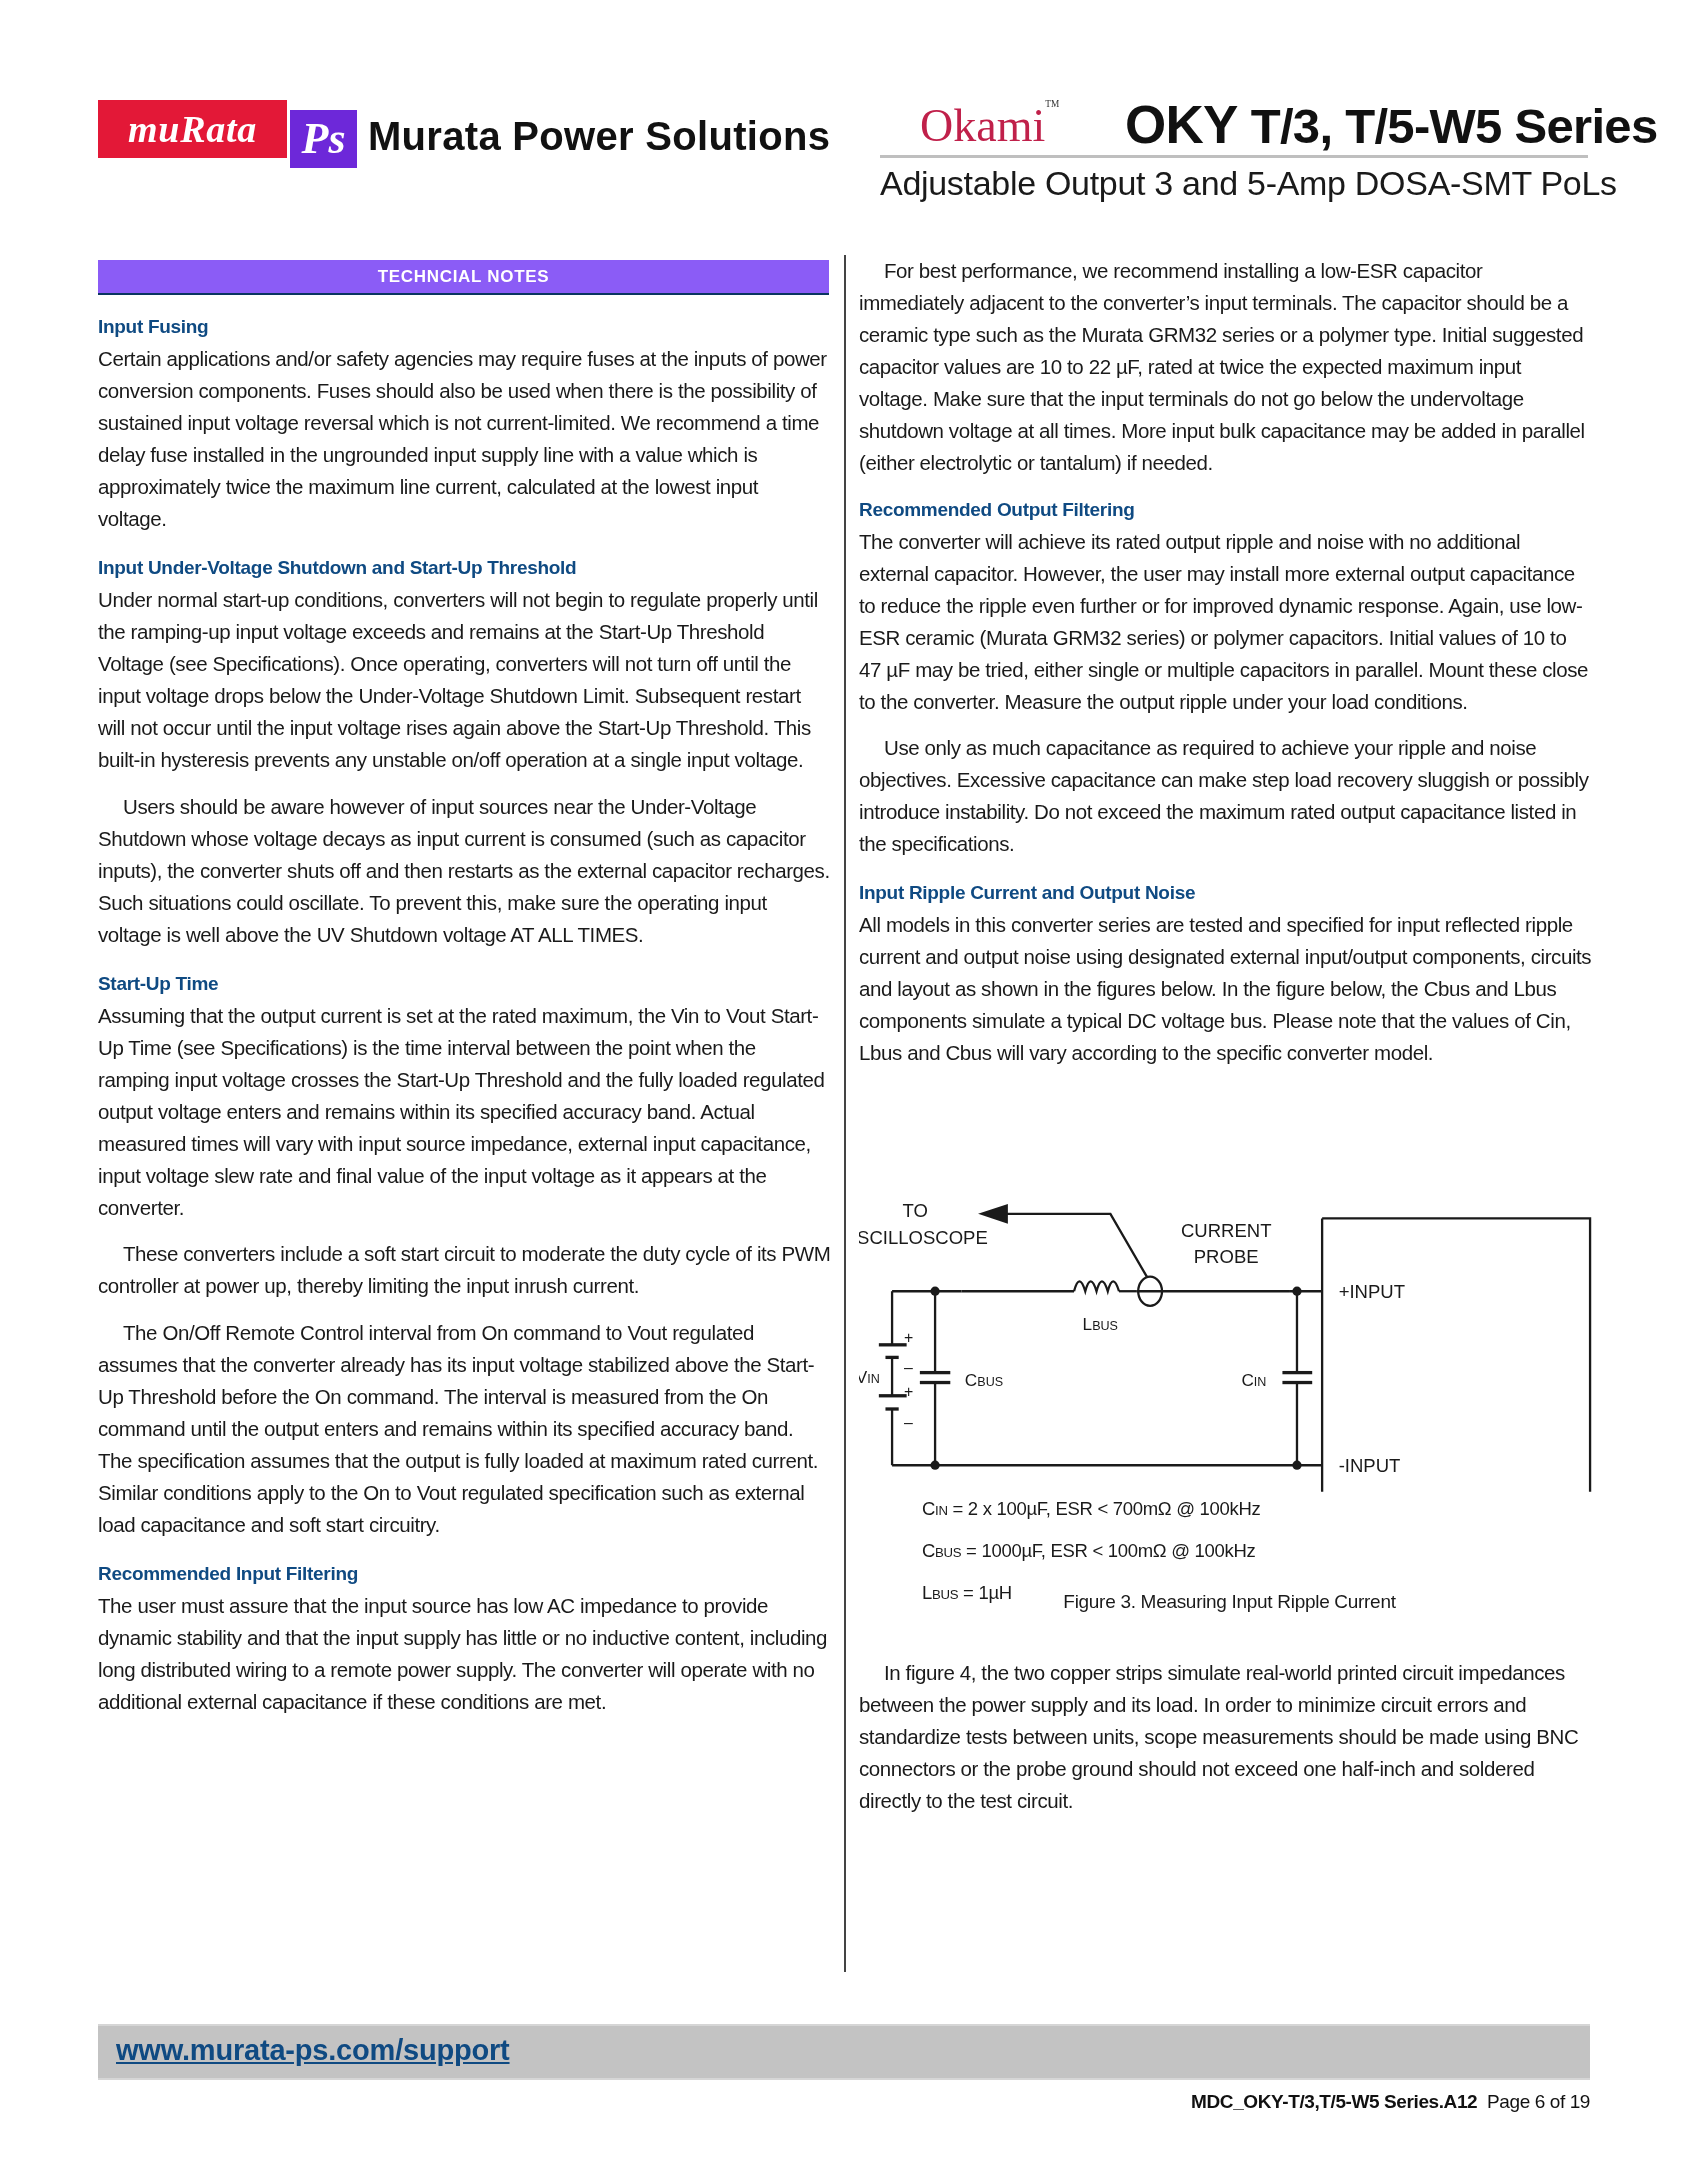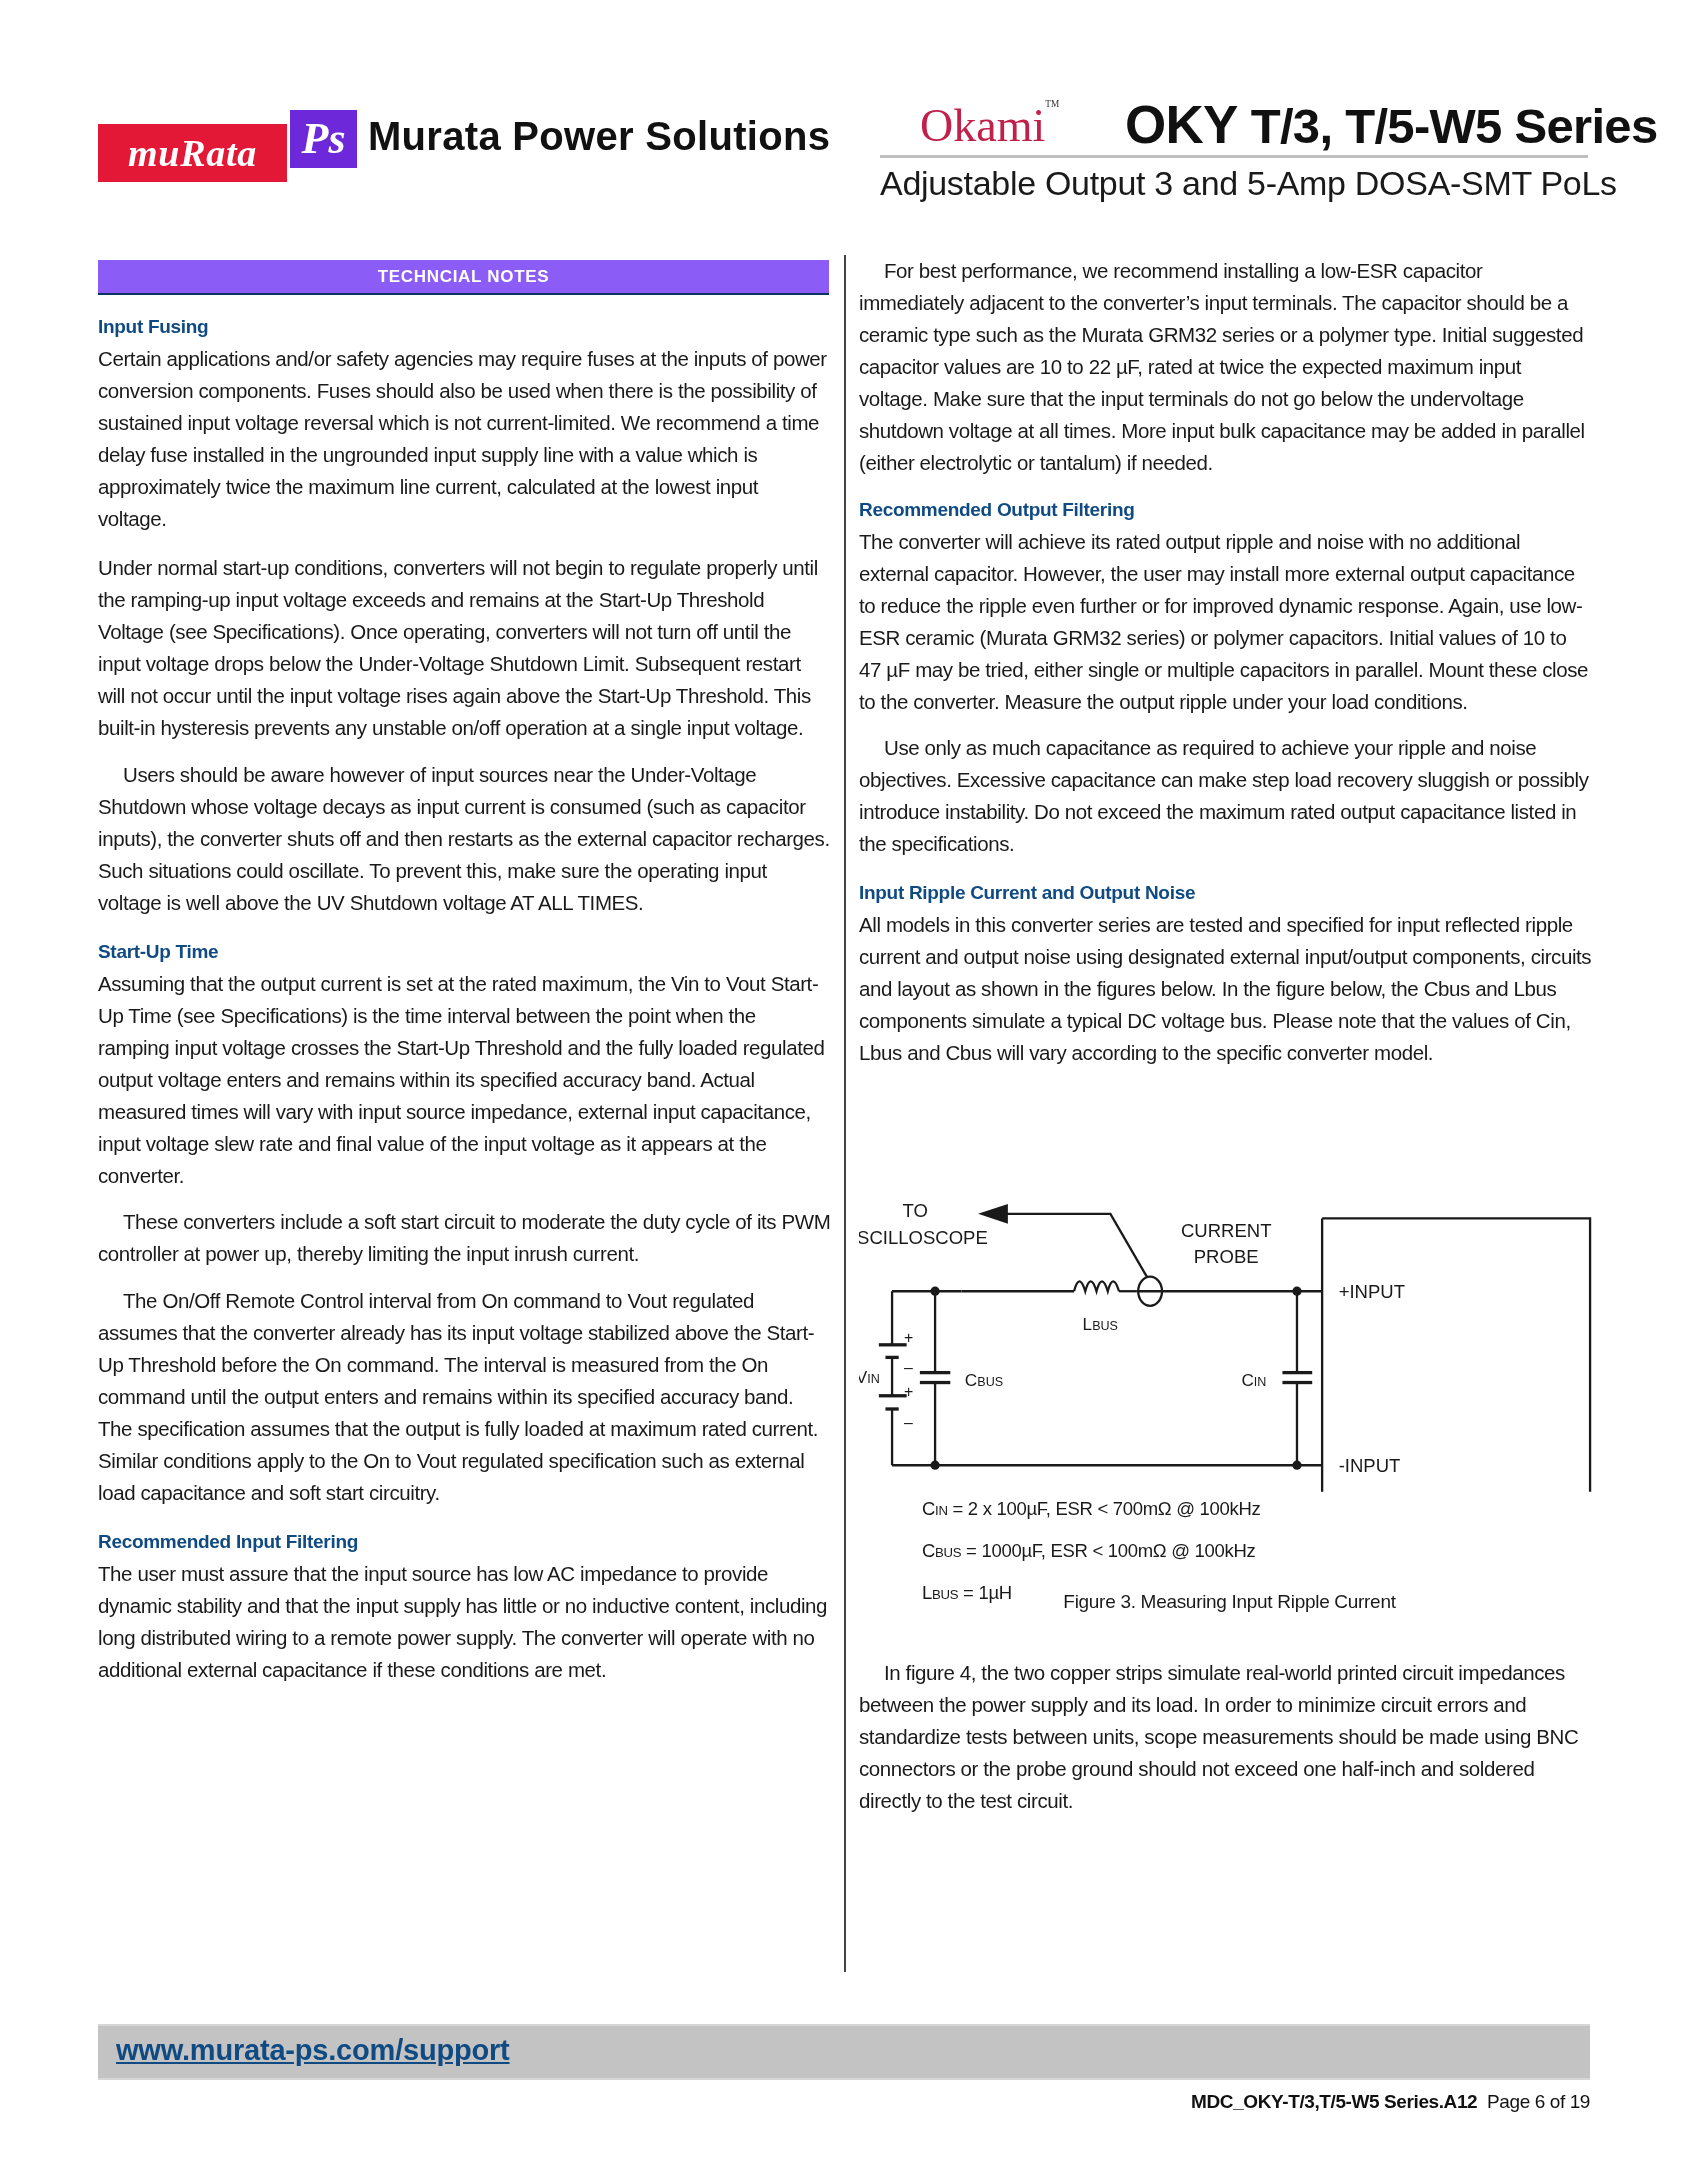--- a/index.html
+++ b/index.html
@@ -1,21 +1,21 @@
 <!DOCTYPE html>
 <html style="font-size:10.6px"><head>
 <meta charset="utf-8">
 <style>
   html, body { margin: 0; padding: 0; background: #ffffff; }
   body { width: 1687px; height: 2183px; position: relative; overflow: hidden;
          font-family: "Liberation Sans", sans-serif; color: #1a1a1a; }
   .abs { position: absolute; }
 
   
-  .logo-red { left: 98px; top: 124px; width: 189px; height: 58px; background: #e31837;
+  .logo-red { left: 98px; top: 100px; width: 189px; height: 58px; background: #e31837;
               color: #fff; font-family: "Liberation Serif", serif; font-style: italic; font-weight: bold;
               font-size: 38px; line-height: 58px; text-align: center; letter-spacing: 0.7px; }
   .logo-blue { left: 290px; top: 110px; width: 67px; height: 58px; background: #6d28d9;
                color: #fff; font-family: "Liberation Serif", serif; font-style: italic; font-weight: bold;
                font-size: 44px; line-height: 58px; text-align: center; }
   .brand { left: 368px; top: 114px; font-size: 40px; font-weight: bold; color: #111; letter-spacing: 0.3px; }
 
   
   .okami { left: 920px; top: 99px; font-family: "Liberation Serif", serif; font-size: 46px; color: #c0204a; }
   .okami sup { font-size: 9.3px; color: #333; vertical-align: top; }
@@ -72,20 +72,21 @@
 <div class="abs banner">TECHNCIAL NOTES</div>
 
 <div class="abs col-divider"></div>
 
 <div class="col col-left">
   <div class="sec">
     <h3>Input Fusing</h3>
     <p>Certain applications and/or safety agencies may require fuses at the inputs of power conversion components. Fuses should also be used when there is the possibility of sustained input voltage reversal which is not current-limited. We recommend a time delay fuse installed in the ungrounded input supply line with a value which is approximately twice the maximum line current, calculated at the lowest input voltage.</p>
   </div>
   <div class="sec">
+    <h3>Input Under-Voltage Shutdown and Start-Up Threshold</h3>
     <p>Under normal start-up conditions, converters will not begin to regulate properly until the ramping-up input voltage exceeds and remains at the Start-Up Threshold Voltage (see Specifications). Once operating, converters will not turn off until the input voltage drops below the Under-Voltage Shutdown Limit. Subsequent restart will not occur until the input voltage rises again above the Start-Up Threshold. This built-in hysteresis prevents any unstable on/off operation at a single input voltage.</p>
     <p class="indent">Users should be aware however of input sources near the Under-Voltage Shutdown whose voltage decays as input current is consumed (such as capacitor inputs), the converter shuts off and then restarts as the external capacitor recharges. Such situations could oscillate. To prevent this, make sure the operating input voltage is well above the UV Shutdown voltage AT ALL TIMES.</p>
   </div>
   <div class="sec">
     <h3>Start-Up Time</h3>
     <p>Assuming that the output current is set at the rated maximum, the Vin to Vout Start-Up Time (see Specifications) is the time interval between the point when the ramping input voltage crosses the Start-Up Threshold and the fully loaded regulated output voltage enters and remains within its specified accuracy band. Actual measured times will vary with input source impedance, external input capacitance, input voltage slew rate and final value of the input voltage as it appears at the converter.</p>
     <p class="indent">These converters include a soft start circuit to moderate the duty cycle of its PWM controller at power up, thereby limiting the input inrush current.</p>
     <p class="indent">The On/Off Remote Control interval from On command to Vout regulated assumes that the converter already has its input voltage stabilized above the Start-Up Threshold before the On command. The interval is measured from the On command until the output enters and remains within its specified accuracy band. The specification assumes that the output is fully loaded at maximum rated current. Similar conditions apply to the On to Vout regulated specification such as external load capacitance and soft start circuitry.</p>
   </div>
   <div class="sec">

